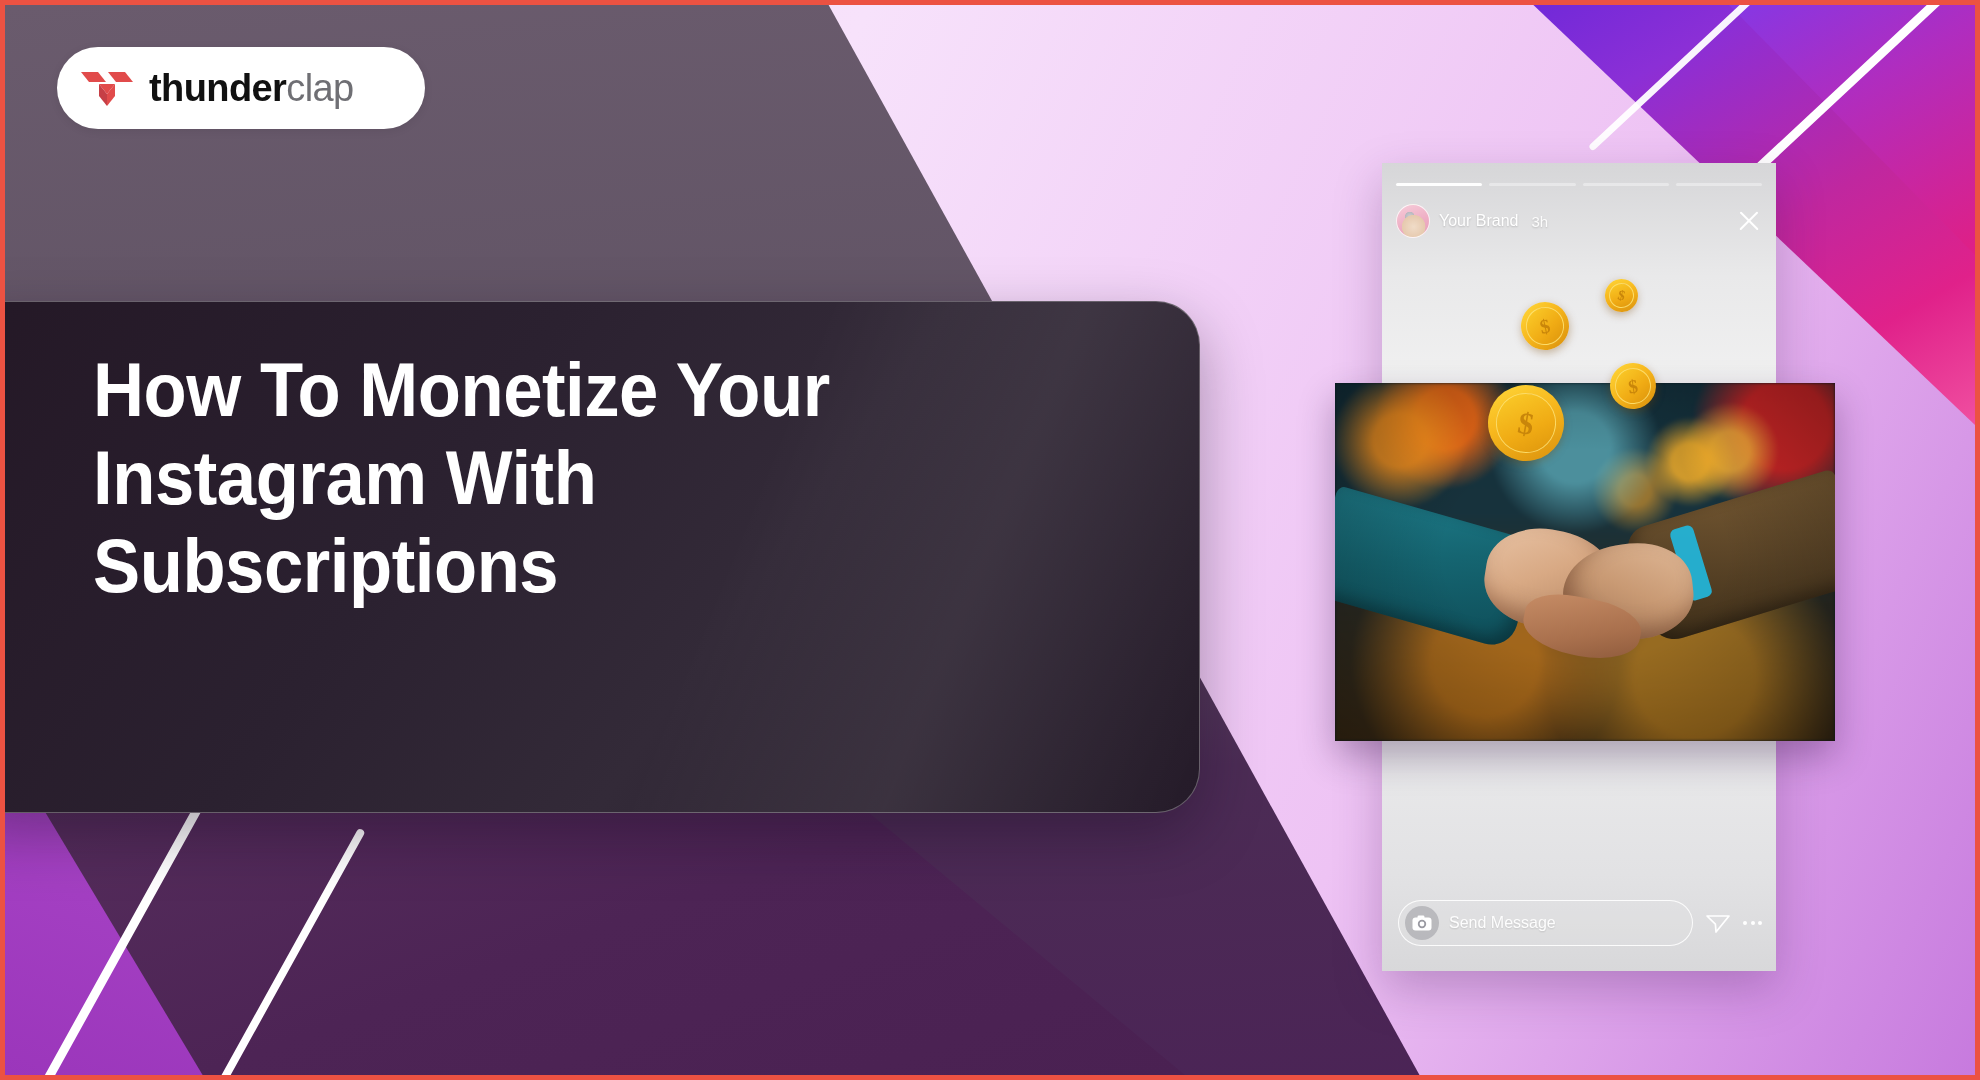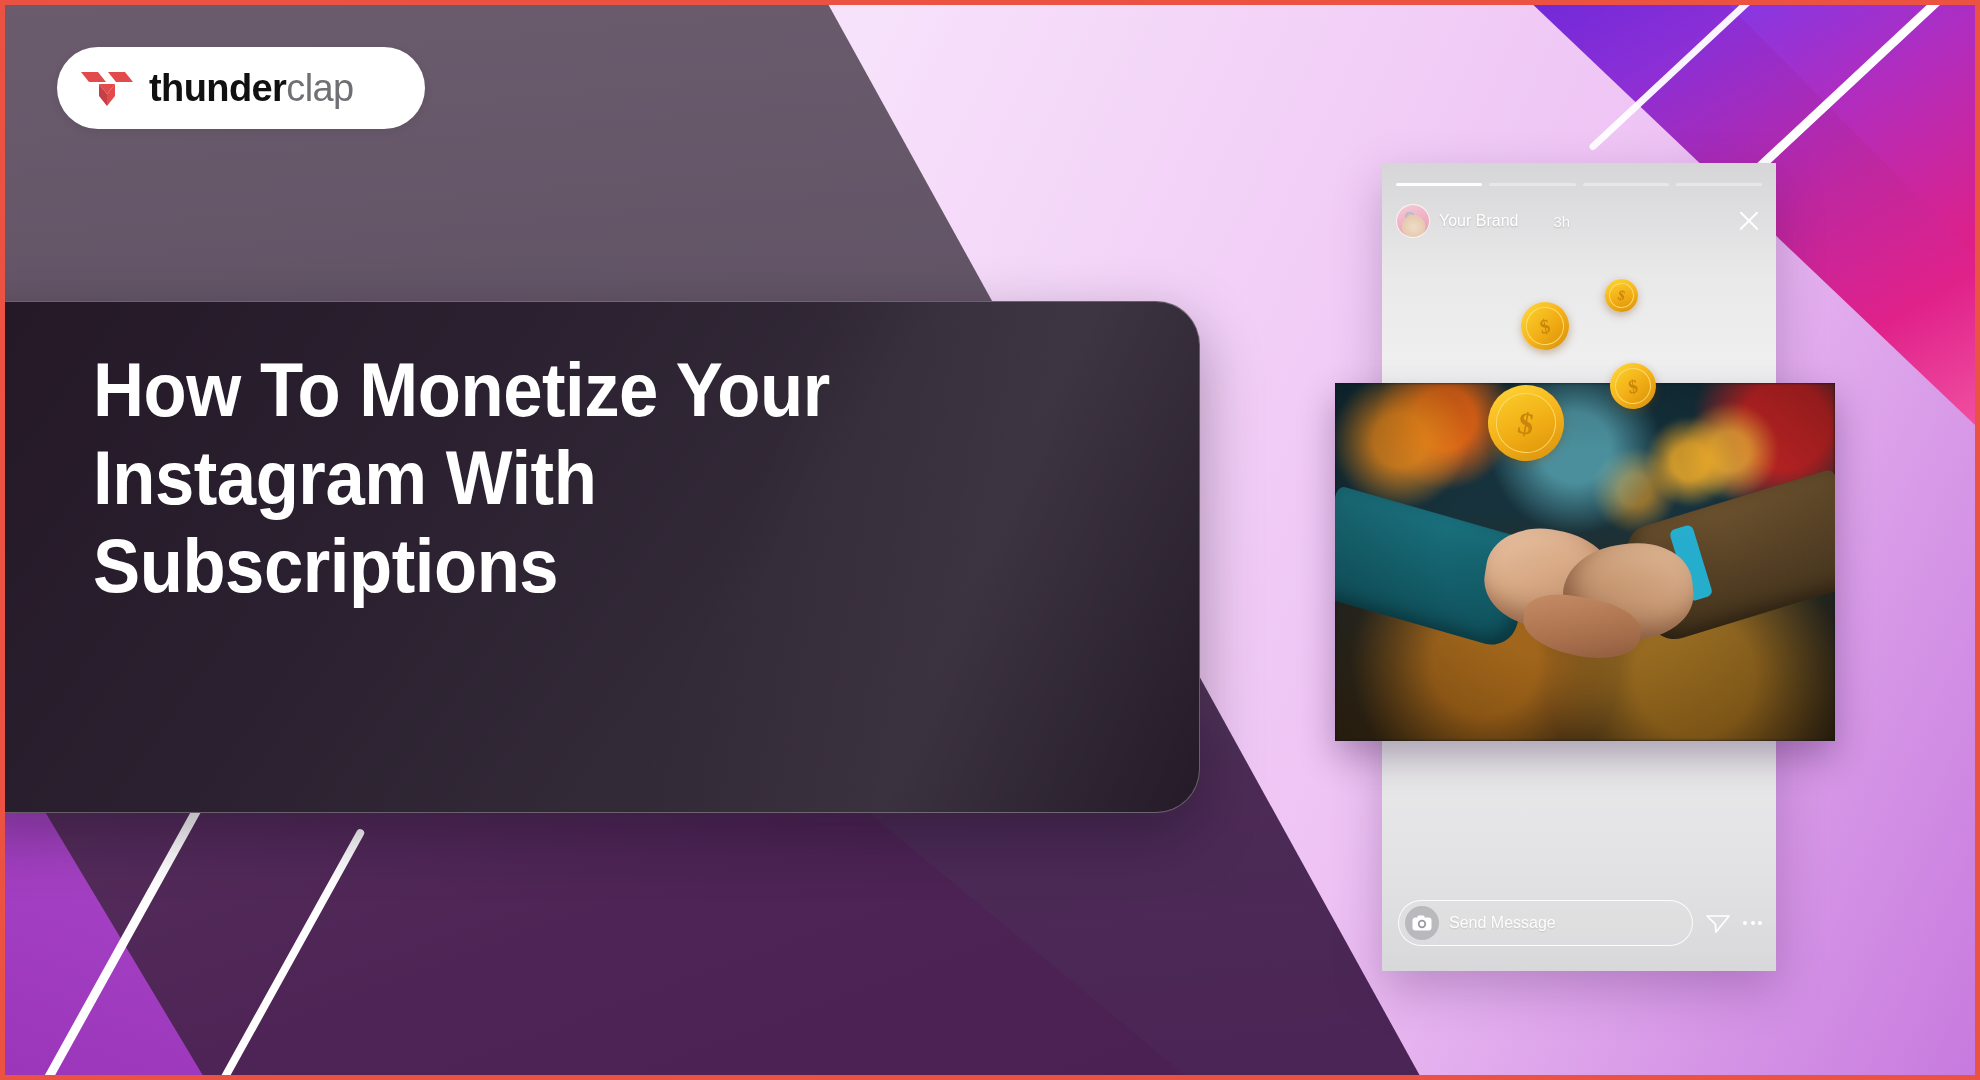--- a/index.html
+++ b/index.html
@@ -178,21 +178,21 @@
     width:34px;height:34px;border-radius:50%;
     flex:none;
     background:
       radial-gradient(circle at 52% 68%, #f0dcc8 0%, #e6c9ae 42%, transparent 44%),
       radial-gradient(circle at 40% 36%, #cfcfd4 0%, #b8b8bf 16%, transparent 18%),
       linear-gradient(160deg,#f6ccd9 0%,#eeaec4 55%,#e79bb7 100%);
     border:1px solid rgba(255,255,255,.8);
     box-sizing:border-box;
   }
   .brand-name{color:#ffffff;font-size:16px;font-weight:400;text-shadow:0 1px 2px rgba(0,0,0,.18);}
-  .brand-time{color:rgba(255,255,255,.92);font-size:15px;margin-left:26px;text-shadow:0 1px 2px rgba(0,0,0,.18);}
+  .brand-time{color:rgba(255,255,255,.92);font-size:15px;margin-left:4px;text-shadow:0 1px 2px rgba(0,0,0,.18);}
   .close-x{
     margin-left:auto;
     width:26px;height:26px;position:relative;
   }
   .close-x i{
     position:absolute;left:50%;top:50%;
     width:25px;height:2.4px;background:#ffffff;border-radius:2px;
   }
   .close-x i:first-child{transform:translate(-50%,-50%) rotate(45deg);}
   .close-x i:last-child{transform:translate(-50%,-50%) rotate(-45deg);}

